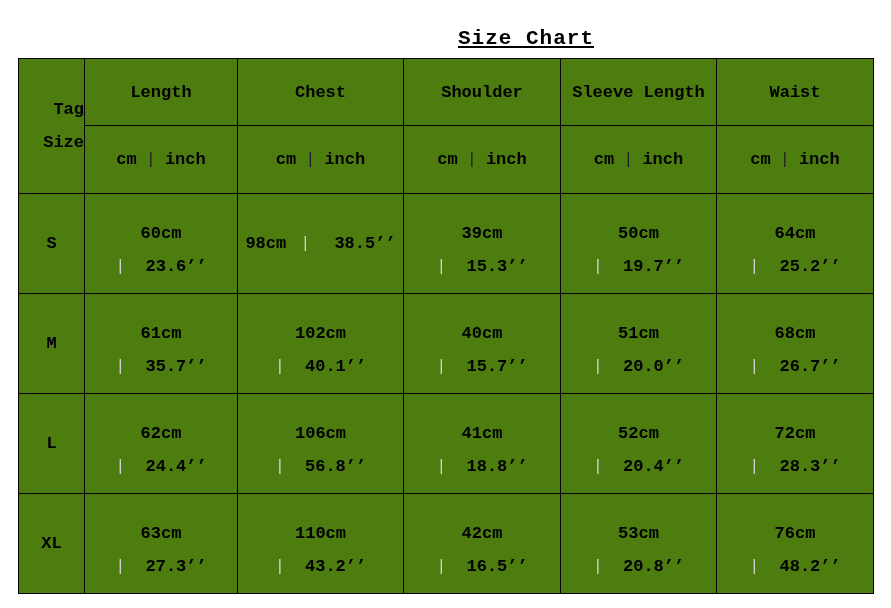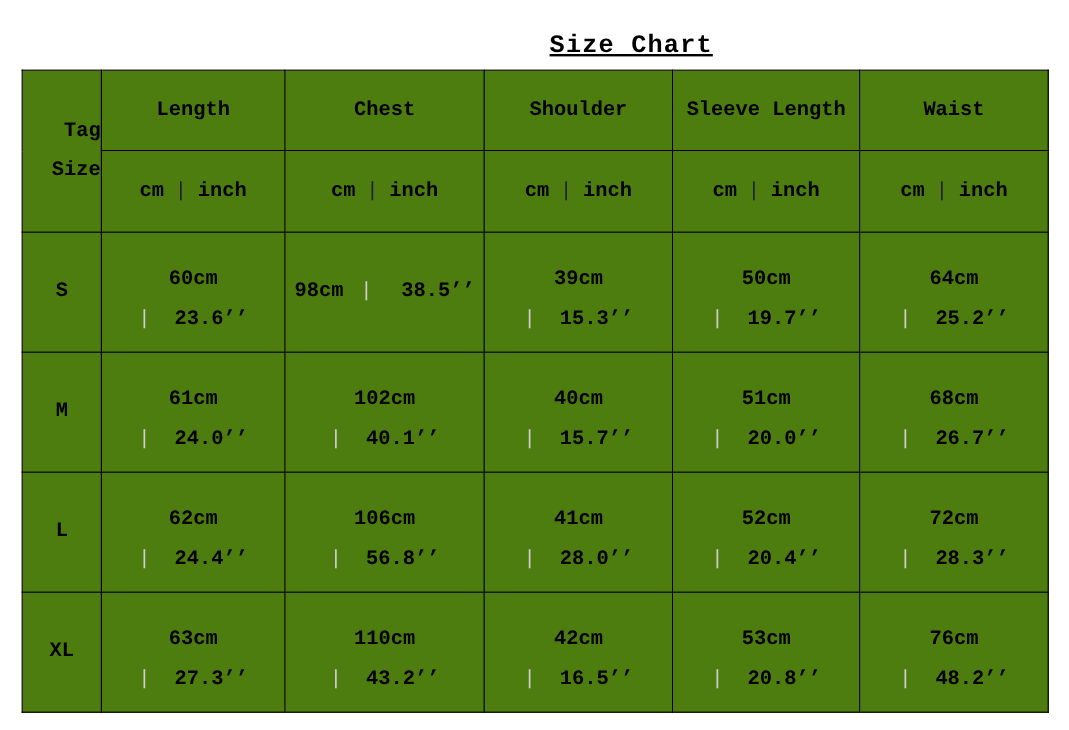--- a/index.html
+++ b/index.html
@@ -106,21 +106,21 @@
           </td>
           <td>
             <div class="cm-line"><span>64cm</span></div>
             <div class="inch-line"><span class="data-pipe">|</span><span>25.2’’</span></div>
           </td>
         </tr>
         <tr class="data-row">
           <td>M</td>
           <td>
             <div class="cm-line"><span>61cm</span></div>
-            <div class="inch-line"><span class="data-pipe">|</span><span>24.0’’</span></div>
+            <div class="inch-line"><span class="data-pipe">|</span><span>35.7’’</span></div>
           </td>
           <td>
             <div class="cm-line"><span>102cm</span></div>
             <div class="inch-line"><span class="data-pipe">|</span><span>40.1’’</span></div>
           </td>
           <td>
             <div class="cm-line"><span>40cm</span></div>
             <div class="inch-line"><span class="data-pipe">|</span><span>15.7’’</span></div>
           </td>
           <td>
@@ -137,21 +137,21 @@
           <td>
             <div class="cm-line"><span>62cm</span></div>
             <div class="inch-line"><span class="data-pipe">|</span><span>24.4’’</span></div>
           </td>
           <td>
             <div class="cm-line"><span>106cm</span></div>
             <div class="inch-line"><span class="data-pipe">|</span><span>56.8’’</span></div>
           </td>
           <td>
             <div class="cm-line"><span>41cm</span></div>
-            <div class="inch-line"><span class="data-pipe">|</span><span>28.0’’</span></div>
+            <div class="inch-line"><span class="data-pipe">|</span><span>18.8’’</span></div>
           </td>
           <td>
             <div class="cm-line"><span>52cm</span></div>
             <div class="inch-line"><span class="data-pipe">|</span><span>20.4’’</span></div>
           </td>
           <td>
             <div class="cm-line"><span>72cm</span></div>
             <div class="inch-line"><span class="data-pipe">|</span><span>28.3’’</span></div>
           </td>
         </tr>

